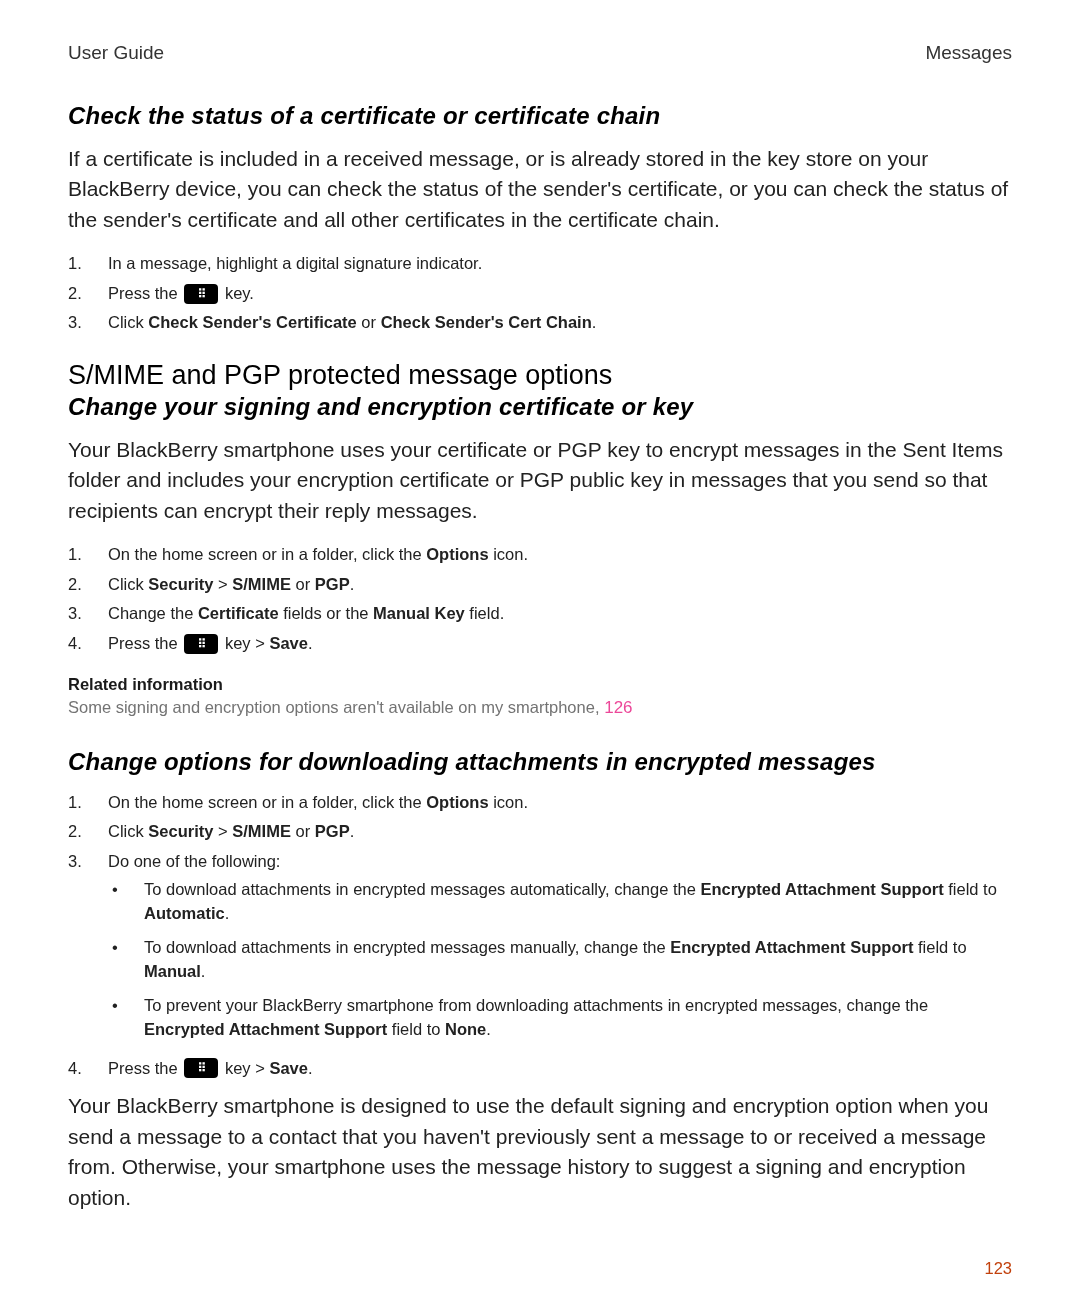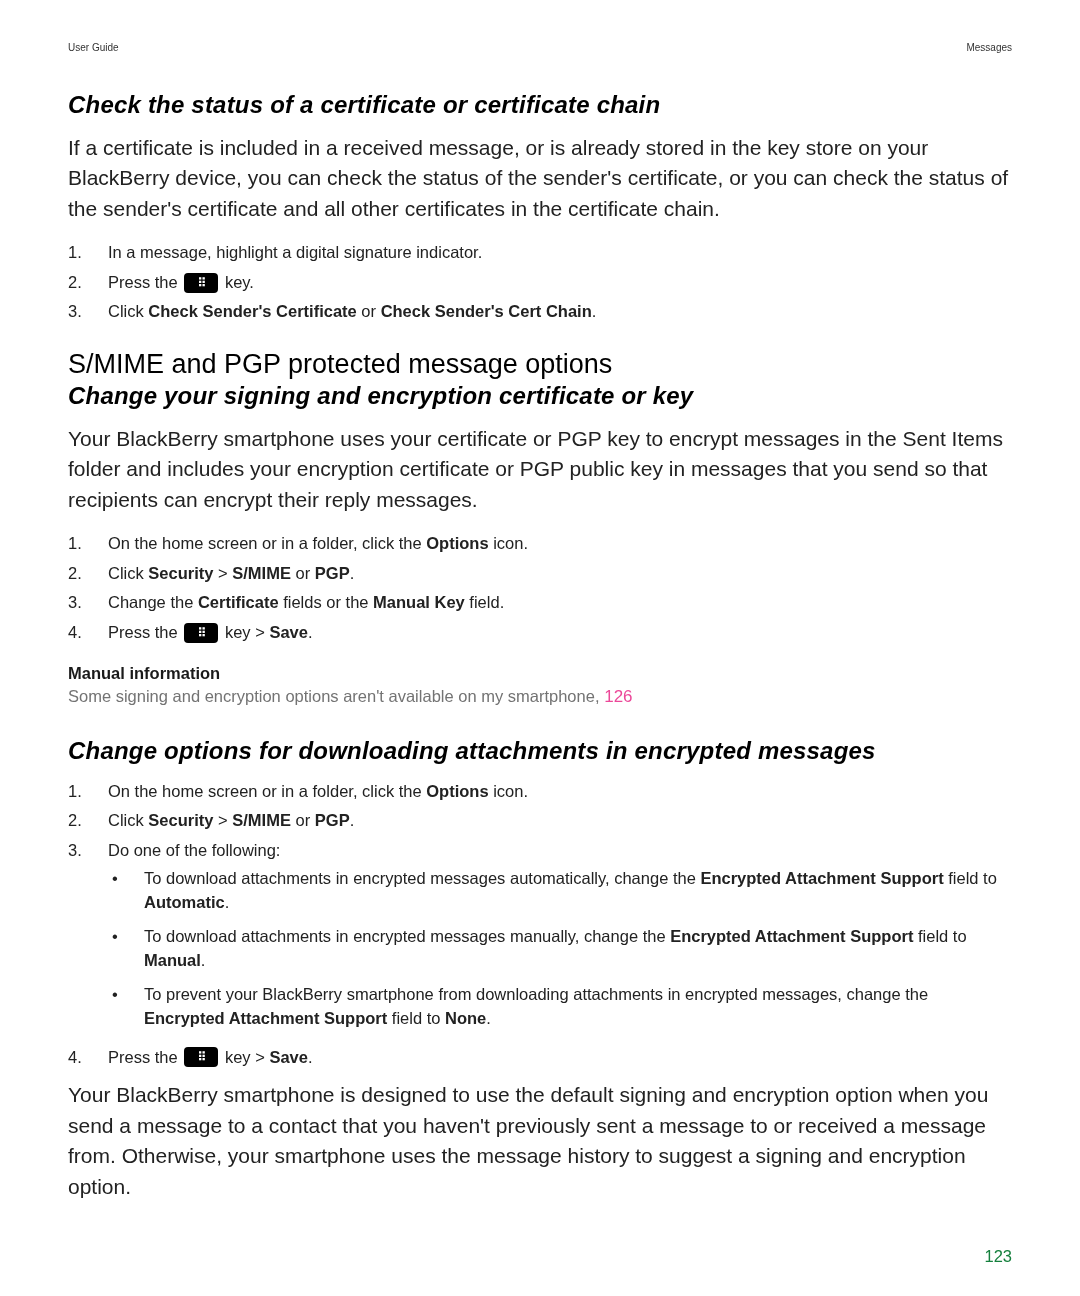--- a/index.html
+++ b/index.html
@@ -11,21 +11,21 @@
   .page {
     width: 1080px;
     min-height: 1296px;
     box-sizing: border-box;
     padding: 42px 68px 30px 68px;
     position: relative;
   }
   .header-row {
     display: flex;
     justify-content: space-between;
-    font-size: 10px;
+    font-size: 19px;
     color: #333;
     margin-bottom: 38px;
   }
   h2.italic-heading {
     font-size: 24px;
     font-style: italic;
     font-weight: 600;
     margin: 0 0 14px 0;
     color: #000;
     letter-spacing: 0.2px;
@@ -110,24 +110,24 @@
     text-align: center;
     vertical-align: middle;
     letter-spacing: -1px;
     font-weight: bold;
     margin: 0 2px;
     position: relative;
     top: -1px;
   }
   .page-number {
     position: absolute;
-    bottom: 30px;
+    bottom: 18px;
     right: 68px;
     font-size: 16.5px;
-    color: #15803d;
+    color: #c2410c;
   }
   .indent-bullets {
     padding-left: 22px;
   }
 </style>
 </head>
 <body>
 
 <div class="page">
 
@@ -180,21 +180,21 @@
       </span>
     </li>
     <li>
       <span class="num">4.</span>
       <span class="txt">
         <span>Press the </span><span class="bb-key">⠿</span><span> key &gt; </span><span class="bold">Save</span><span>.</span>
       </span>
     </li>
   </ol>
 
-  <div class="related-heading">Manual information</div>
+  <div class="related-heading">Related information</div>
   <div>
     <span class="link">Some signing and encryption options aren't available on my smartphone,</span><span class="ref-num"> 126</span>
   </div>
 
   <h2 class="italic-heading" style="margin-top:30px;">Change options for downloading attachments in encrypted messages</h2>
   <ol class="steps">
     <li>
       <span class="num">1.</span>
       <span class="txt">
         <span>On the home screen or in a folder, click the </span><span class="bold">Options</span><span> icon.</span>

